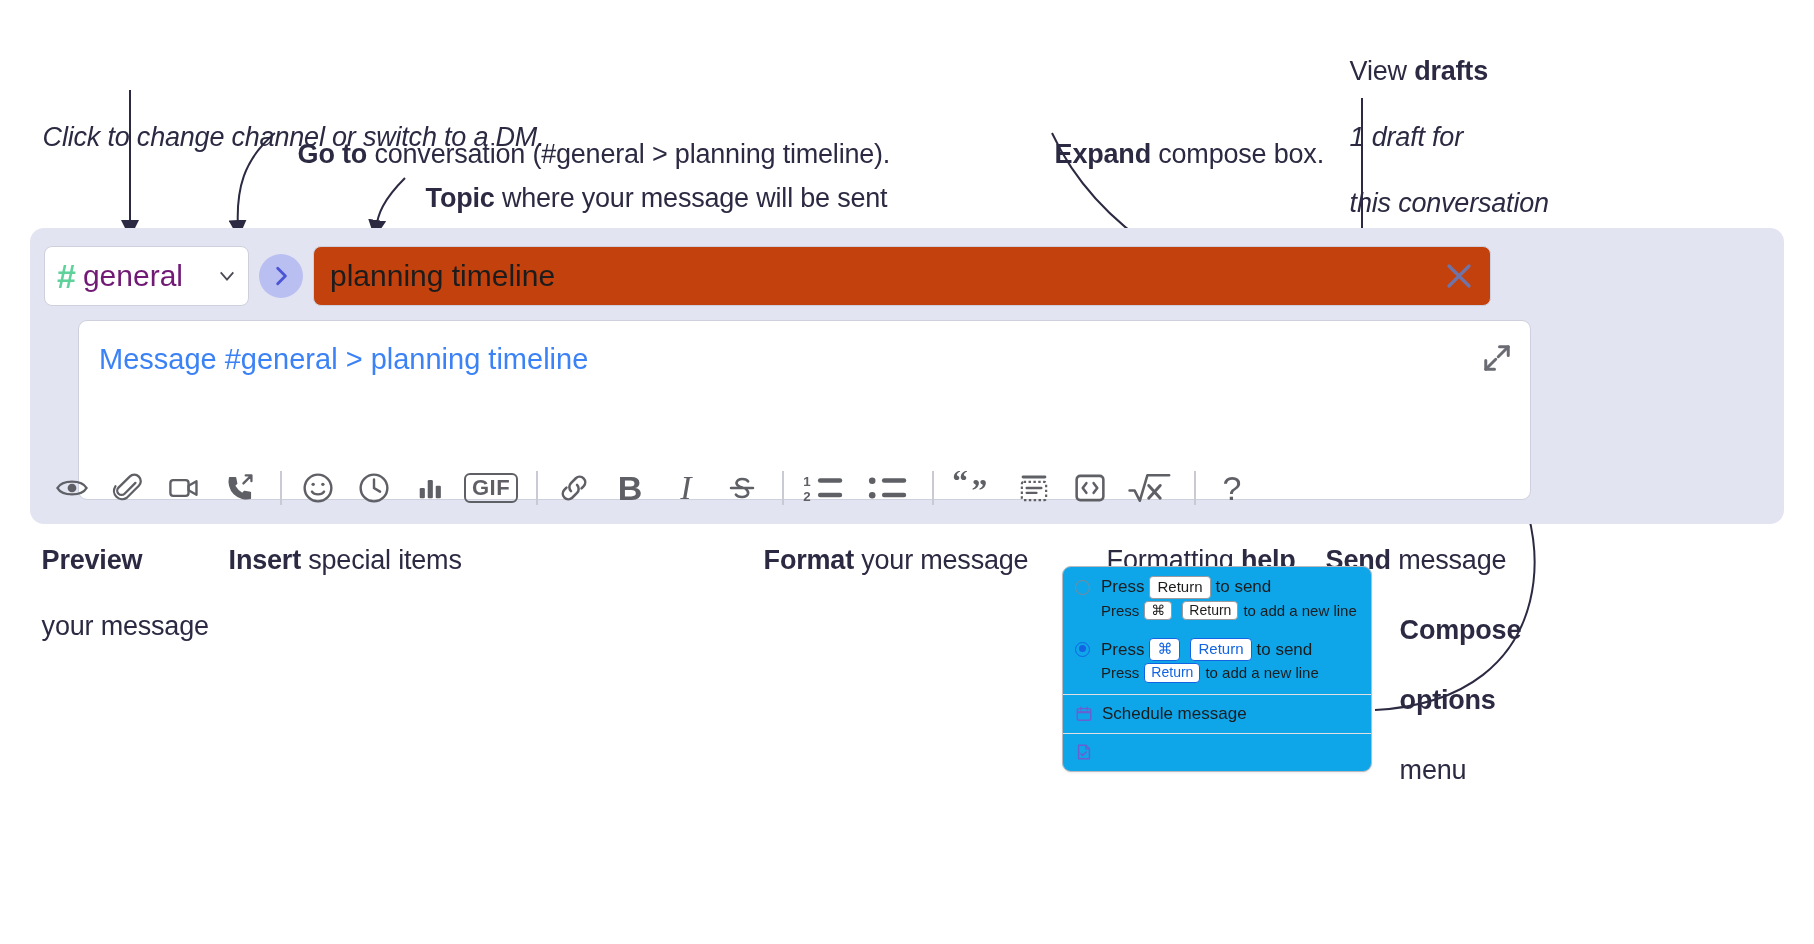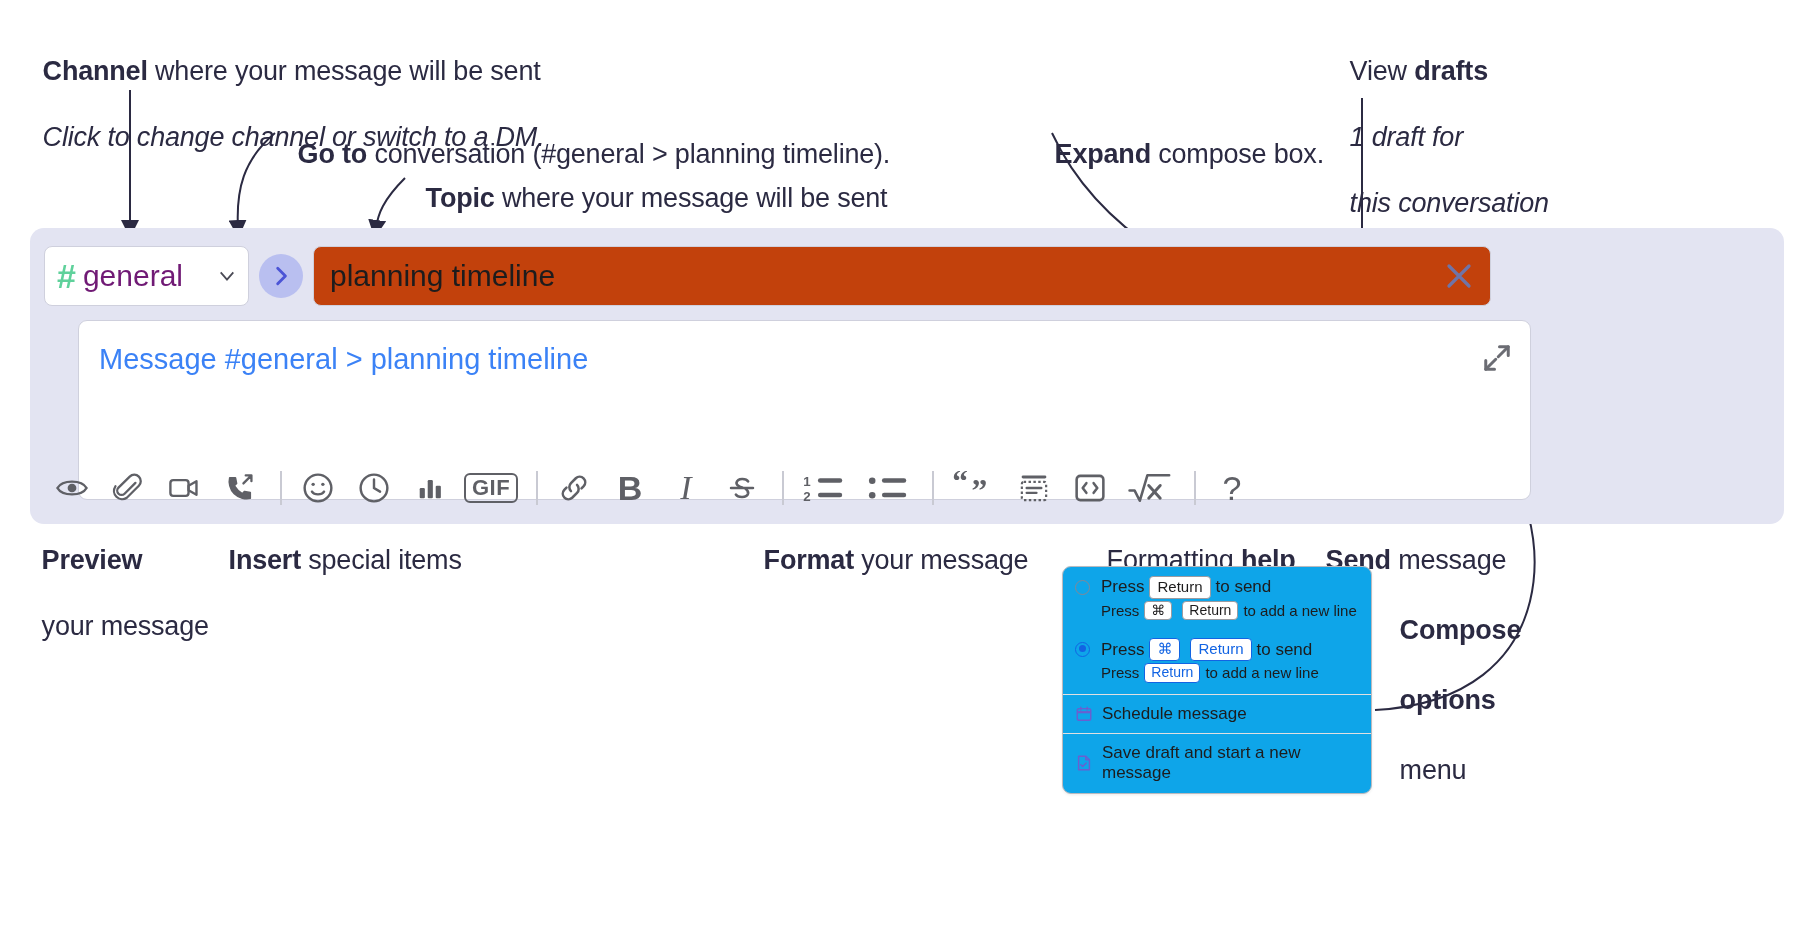--- a/index.html
+++ b/index.html
@@ -129,21 +129,21 @@
   .key.sm{font-size:14px;padding:0px 6px;}
   .key.blue{border-color:#1264e3;color:#1264e3;}
   .mdiv{height:1px;background:#e0e0e2;margin:2px 0;}
   .mitem{display:flex;align-items:center;padding:7px 12px;gap:9px;font-size:17px;}
   .mico{width:18px;height:18px;flex:0 0 auto;}
 </style>
 </head>
 <body>
 
 <div class="anno" style="left:28px;top:22px;">
-  <span><b>Channel</b><span> where your message will be sent</span></span><br>
+  <br>
   <span class="ital">Click to change channel or switch to a DM.</span>
 </div>
 
 <div class="anno" style="left:283px;top:105px;">
   <b>Go to</b><span> conversation (#general &gt; planning timeline).</span>
 </div>
 
 <div class="anno" style="left:411px;top:149px;">
   <b>Topic</b><span> where your message will be sent</span>
 </div>
@@ -417,15 +417,14 @@
   </div>
 
   <div class="mdiv"></div>
 
   <div class="mitem" style="padding-bottom:10px;">
     <svg class="mico" viewBox="0 0 20 20" fill="none" stroke="#6a5fd0" stroke-width="1.6" stroke-linejoin="round">
         <path d="M4 2.5 L12 2.5 L16 6.5 L16 17.5 L4 17.5 z"></path>
         <path d="M12 2.5 L12 6.5 L16 6.5"></path>
         <path d="M6.5 12 L8.5 14 L12.5 10" stroke-linecap="round"></path>
       </svg>
-    <span>Save draft and start a new message</span>
   </div>
 </div>
 
 </body></html>

